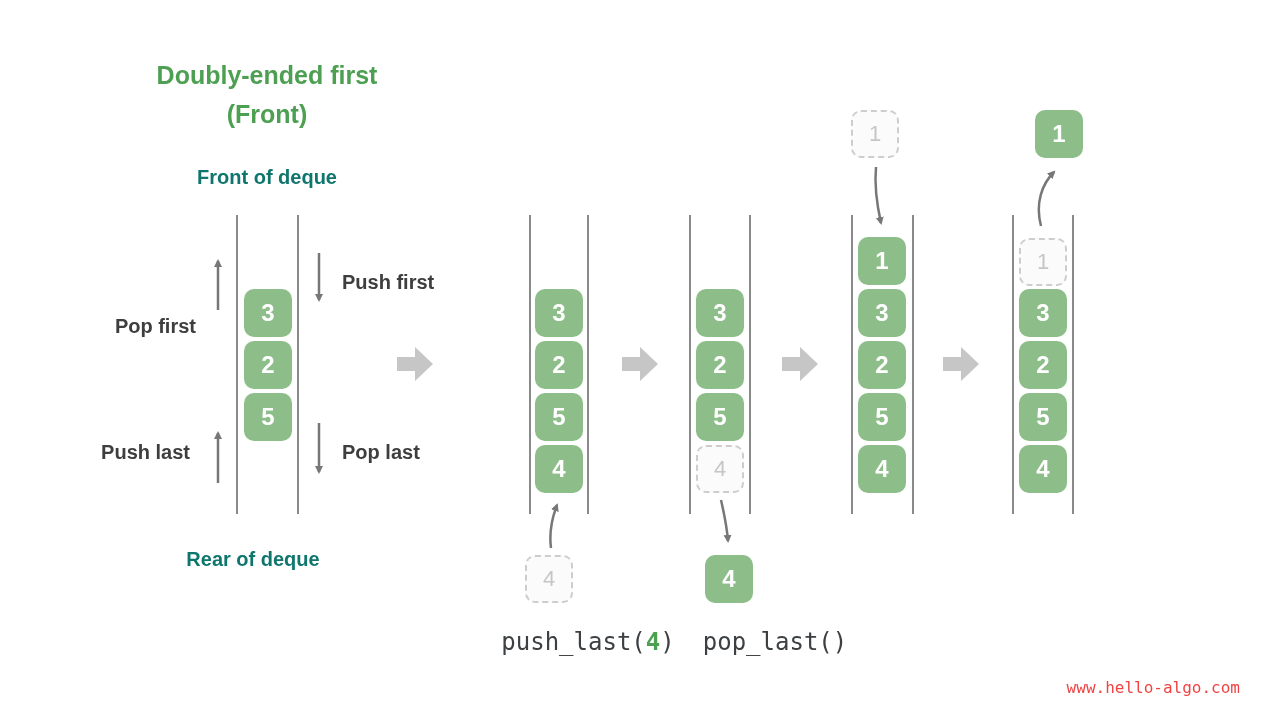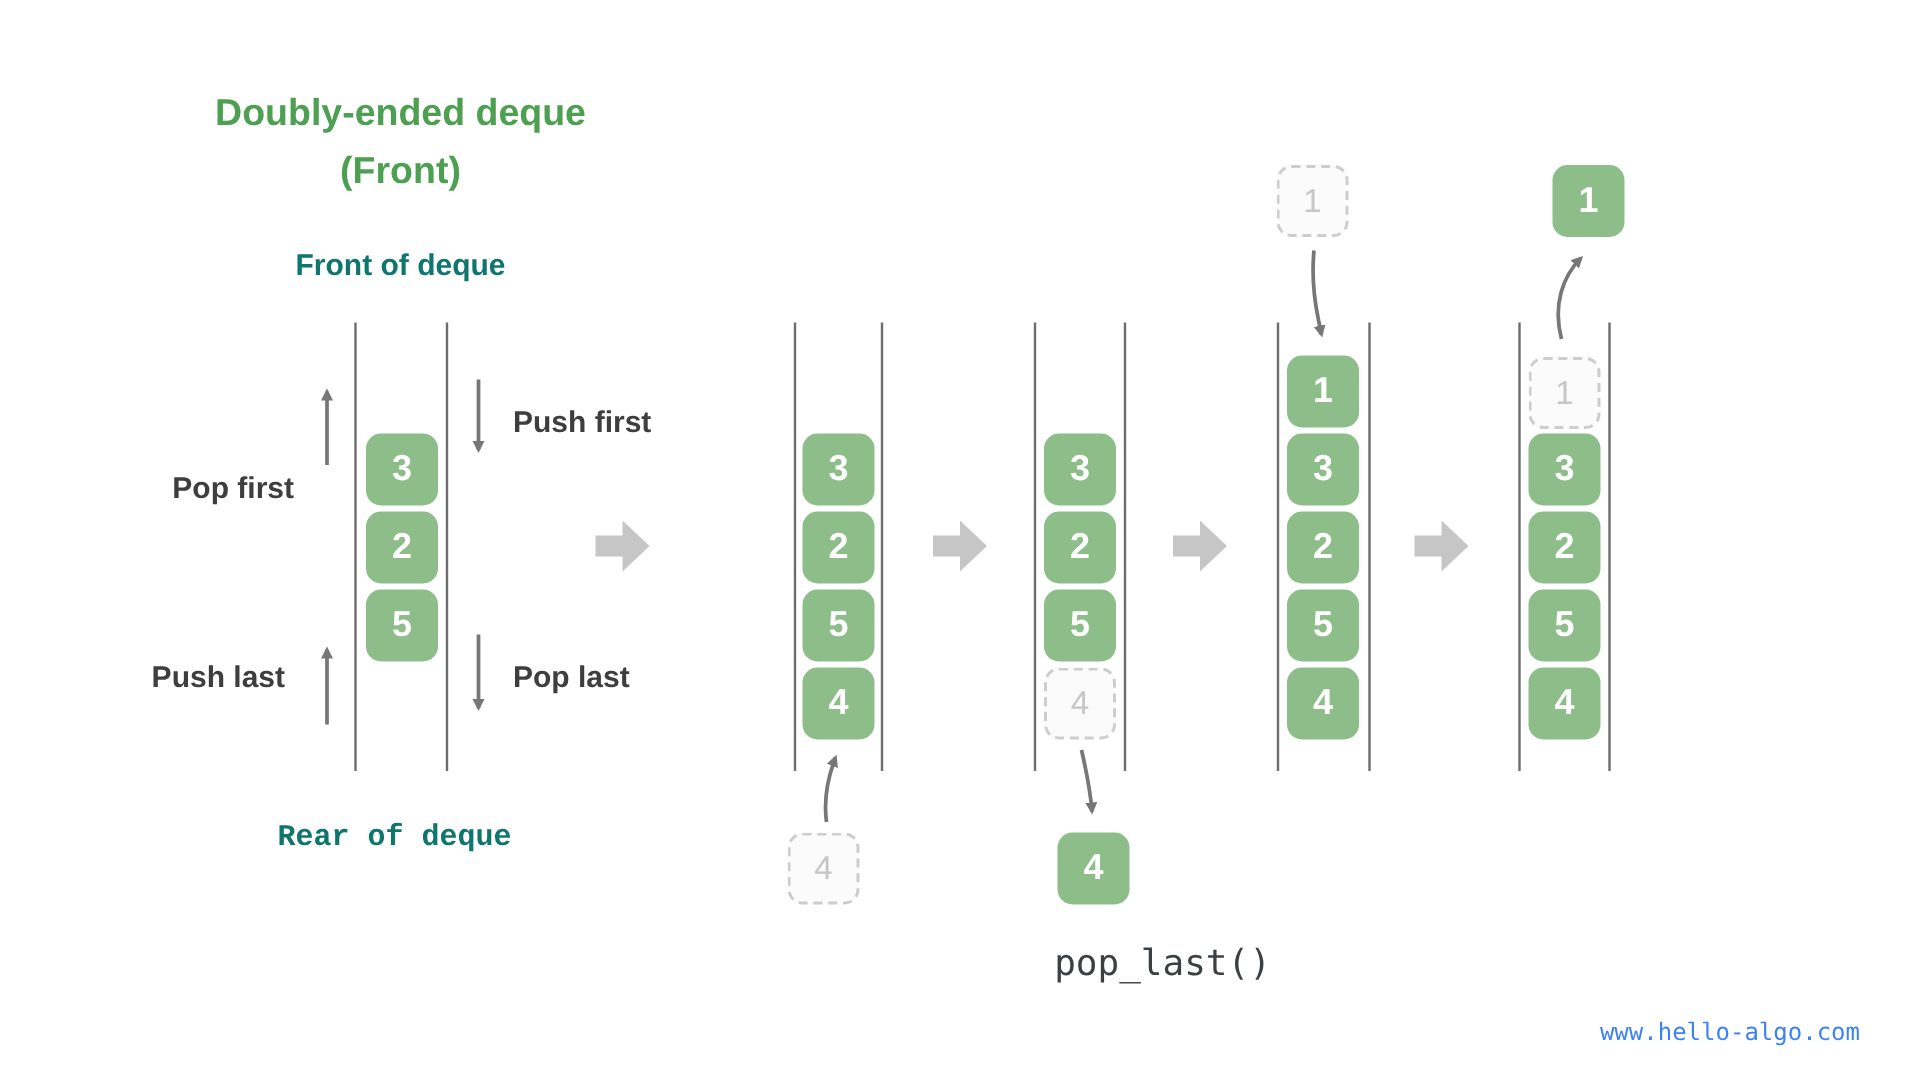--- a/index.html
+++ b/index.html
@@ -70,21 +70,21 @@
     white-space: nowrap;
     line-height: 26px;
   }
   .code .arg { color: #4da052; font-weight: 700; }
   .watermark {
     position: absolute;
     right: 40px;
     top: 678px;
     font-family: "DejaVu Sans Mono", "Liberation Mono", monospace;
     font-size: 16px;
-    color: #3b82f6;
+    color: #ef4444;
   }
   .rail { stroke: #6d6d6d; stroke-width: 1.6; }
   .thin-arrow { stroke: #777777; stroke-width: 2.5; fill: none; }
   .block-arrow { fill: #c6c6c6; }
 </style>
 </head>
 <body>
 
 <div class="stage">
 
@@ -119,40 +119,41 @@
     <polygon class="block-arrow" points="622,357 640,357 640,347 658,364 640,381 640,371 622,371"></polygon>
     <polygon class="block-arrow" points="782,357 800,357 800,347 818,364 800,381 800,371 782,371"></polygon>
     <polygon class="block-arrow" points="943,357 961,357 961,347 979,364 961,381 961,371 943,371"></polygon>
 
     <path class="thin-arrow" d="M551,548 C549,533 552,518 557,505" marker-end="url(#ah)"></path>
     <path class="thin-arrow" d="M721,500 C724,513 727,528 728,541" marker-end="url(#ah)"></path>
     <path class="thin-arrow" d="M876,167 C874,188 877,205 881,223" marker-end="url(#ah)"></path>
     <path class="thin-arrow" d="M1041,226 C1035,203 1042,184 1054,172" marker-end="url(#ah)"></path>
   </svg>
 
-  <div class="title" style="left:267px; top:61px;">Doubly-ended deque</div>
+  <div class="title" style="left:267px; top:61px;">Doubly-ended first</div>
   <div class="title" style="left:267px; top:100px;">(Front)</div>
 
   <div class="center-label" style="left:267px; top:166px;">Front of deque</div>
-  <div class="center-label" style="left:263px; top:548px;font-family:Liberation Mono, monospace;">Rear of deque</div>
+  <div class="center-label" style="left:253px; top:548px;">Rear of deque</div>
 
   <div class="side-label right-align" style="left:196px; top:271px;margin-top:44px;">Pop first</div>
   <div class="side-label" style="left:342px; top:271px;">Push first</div>
   <div class="side-label right-align" style="left:190px; top:441px;">Push last</div>
   <div class="side-label" style="left:342px; top:441px;">Pop last</div>
 
   <div class="cell" style="left:244px; top:289px;">3</div>
   <div class="cell" style="left:244px; top:341px;">2</div>
   <div class="cell" style="left:244px; top:393px;">5</div>
 
   <div class="cell" style="left:535px; top:289px;">3</div>
   <div class="cell" style="left:535px; top:341px;">2</div>
   <div class="cell" style="left:535px; top:393px;">5</div>
   <div class="cell" style="left:535px; top:445px;">4</div>
   <div class="cell ghost" style="left:525px; top:555px;">4</div>
+  <div class="code" style="left:588px; top:629px;"><span>push_last(</span><span class="arg">4</span><span>)</span></div>
 
   <div class="cell" style="left:696px; top:289px;">3</div>
   <div class="cell" style="left:696px; top:341px;">2</div>
   <div class="cell" style="left:696px; top:393px;">5</div>
   <div class="cell ghost" style="left:696px; top:445px;">4</div>
   <div class="cell" style="left:705px; top:555px;">4</div>
   <div class="code" style="left:775px; top:629px;"><span>pop_last()</span><span class="arg"></span><span></span></div>
 
   <div class="cell ghost" style="left:851px; top:110px;">1</div>
   <div class="cell" style="left:858px; top:237px;">1</div>

